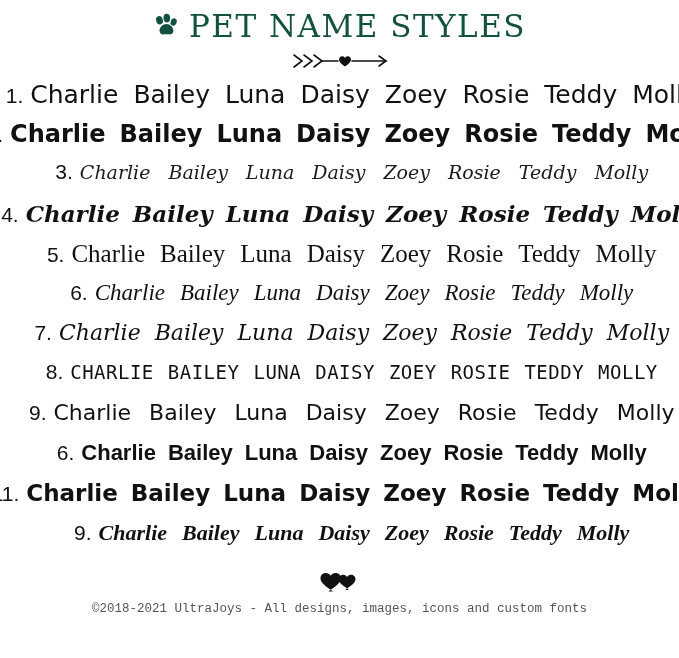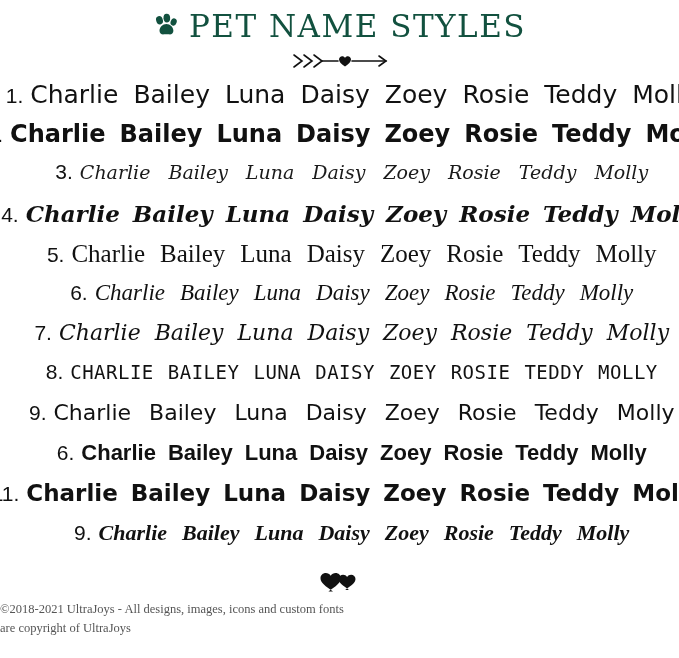--- a/index.html
+++ b/index.html
@@ -100,21 +100,22 @@
   .hearts {
     display: flex;
     justify-content: center;
     align-items: center;
     height: 30px;
     margin-top: 8px;
   }
   .hearts svg { display: block; }
 
   .footer {
-    font-family: Liberation Serif, serif;
+    text-align: center;
+    font-family: Liberation Mono, monospace;
     font-size: 12.5px;
     color: #555555;
     line-height: 1.5;
     padding-top: 2px;
   }
 </style>
 </head>
 <body>
 
 <div class="page">
@@ -319,16 +320,15 @@
 
   <div class="hearts">
     <svg width="54" height="22" viewBox="0 0 54 22" aria-hidden="true">
       <path d="M20 19.5C12.5 14.2 7.5 10.8 7.5 6.3c0-3 2.4-5.2 5.3-5.2 2 0 3.8 1 4.9 2.6 1.1-1.6 2.9-2.6 4.9-2.6 2.9 0 5.3 2.2 5.3 5.2 0 4.5-5 7.9-12.5 13.2z" fill="#111"></path>
       <path d="M36 18C29.8 13.6 25.7 10.8 25.7 7.1c0-2.5 2-4.3 4.4-4.3 1.7 0 3.1.8 4 2.1.9-1.3 2.3-2.1 4-2.1 2.4 0 4.4 1.8 4.4 4.3 0 3.7-4.1 6.5-10.3 10.9z" fill="#111"></path>
     </svg>
   </div>
 
   <div class="footer">
     <div>©2018-2021 UltraJoys - All designs, images, icons and custom fonts</div>
-    <div>are copyright of UltraJoys</div>
   </div>
 
 </div>
 
 </body></html>

